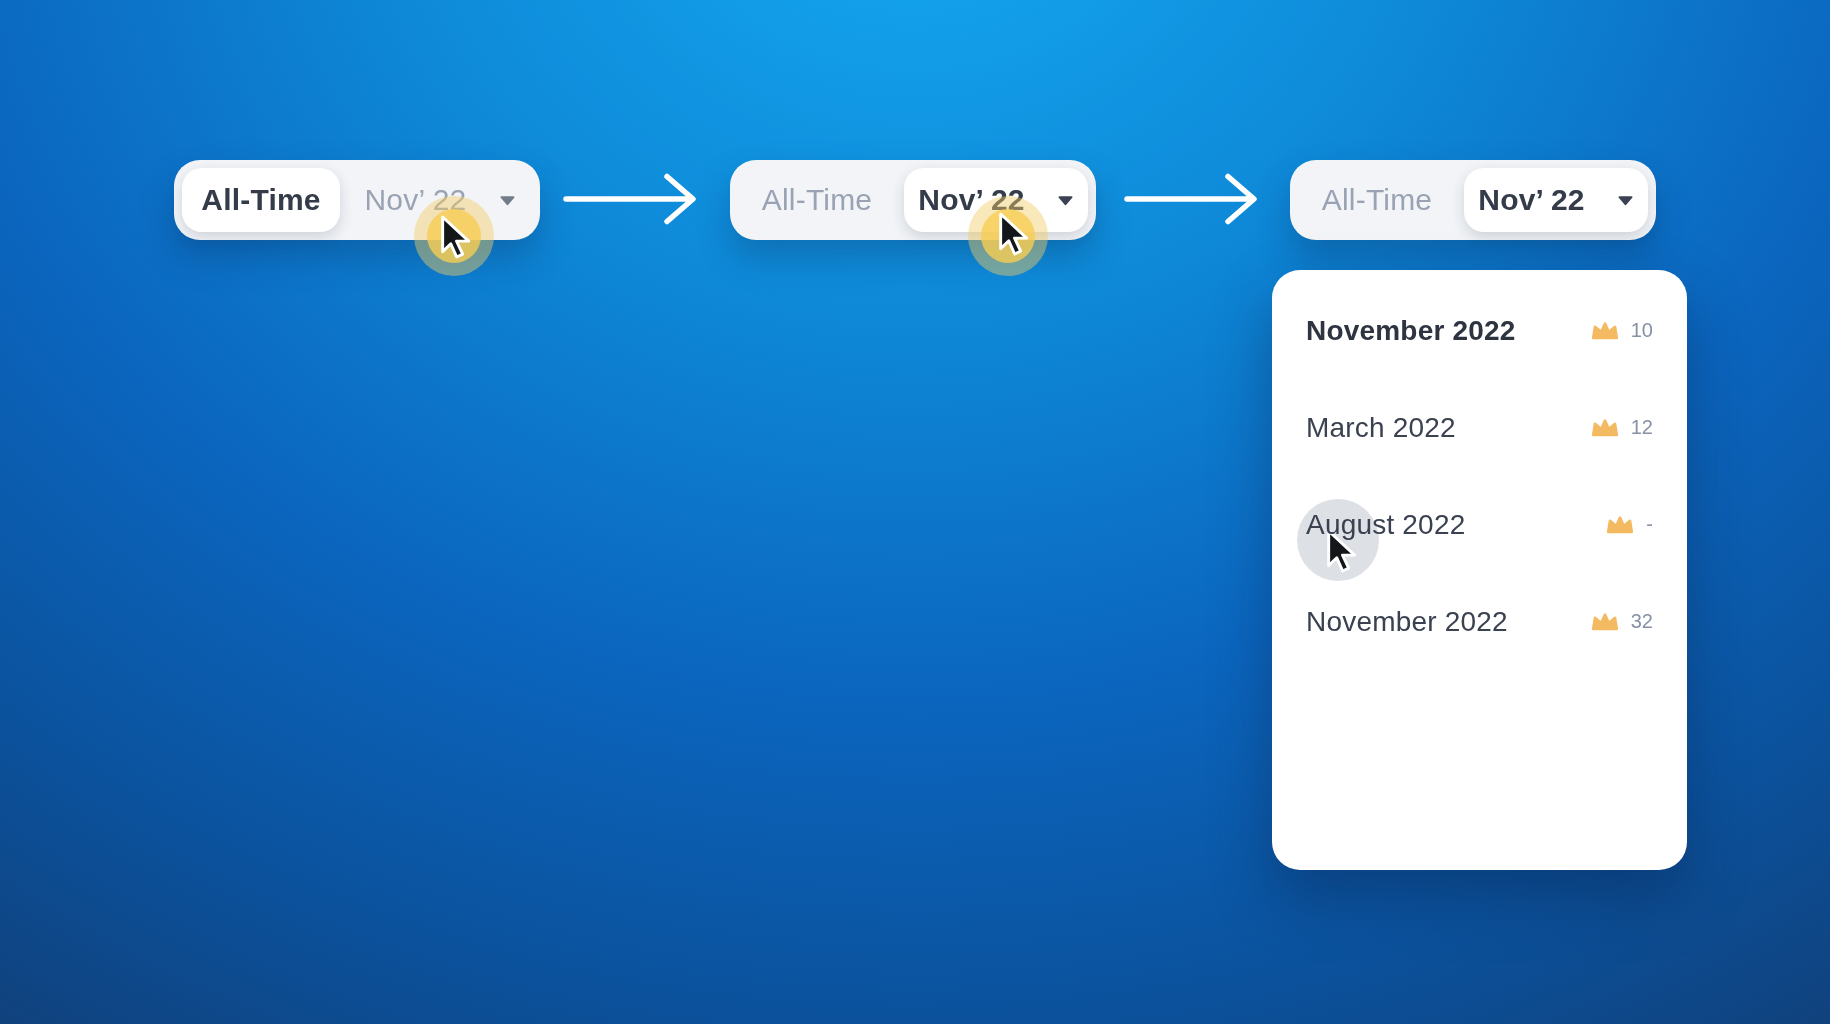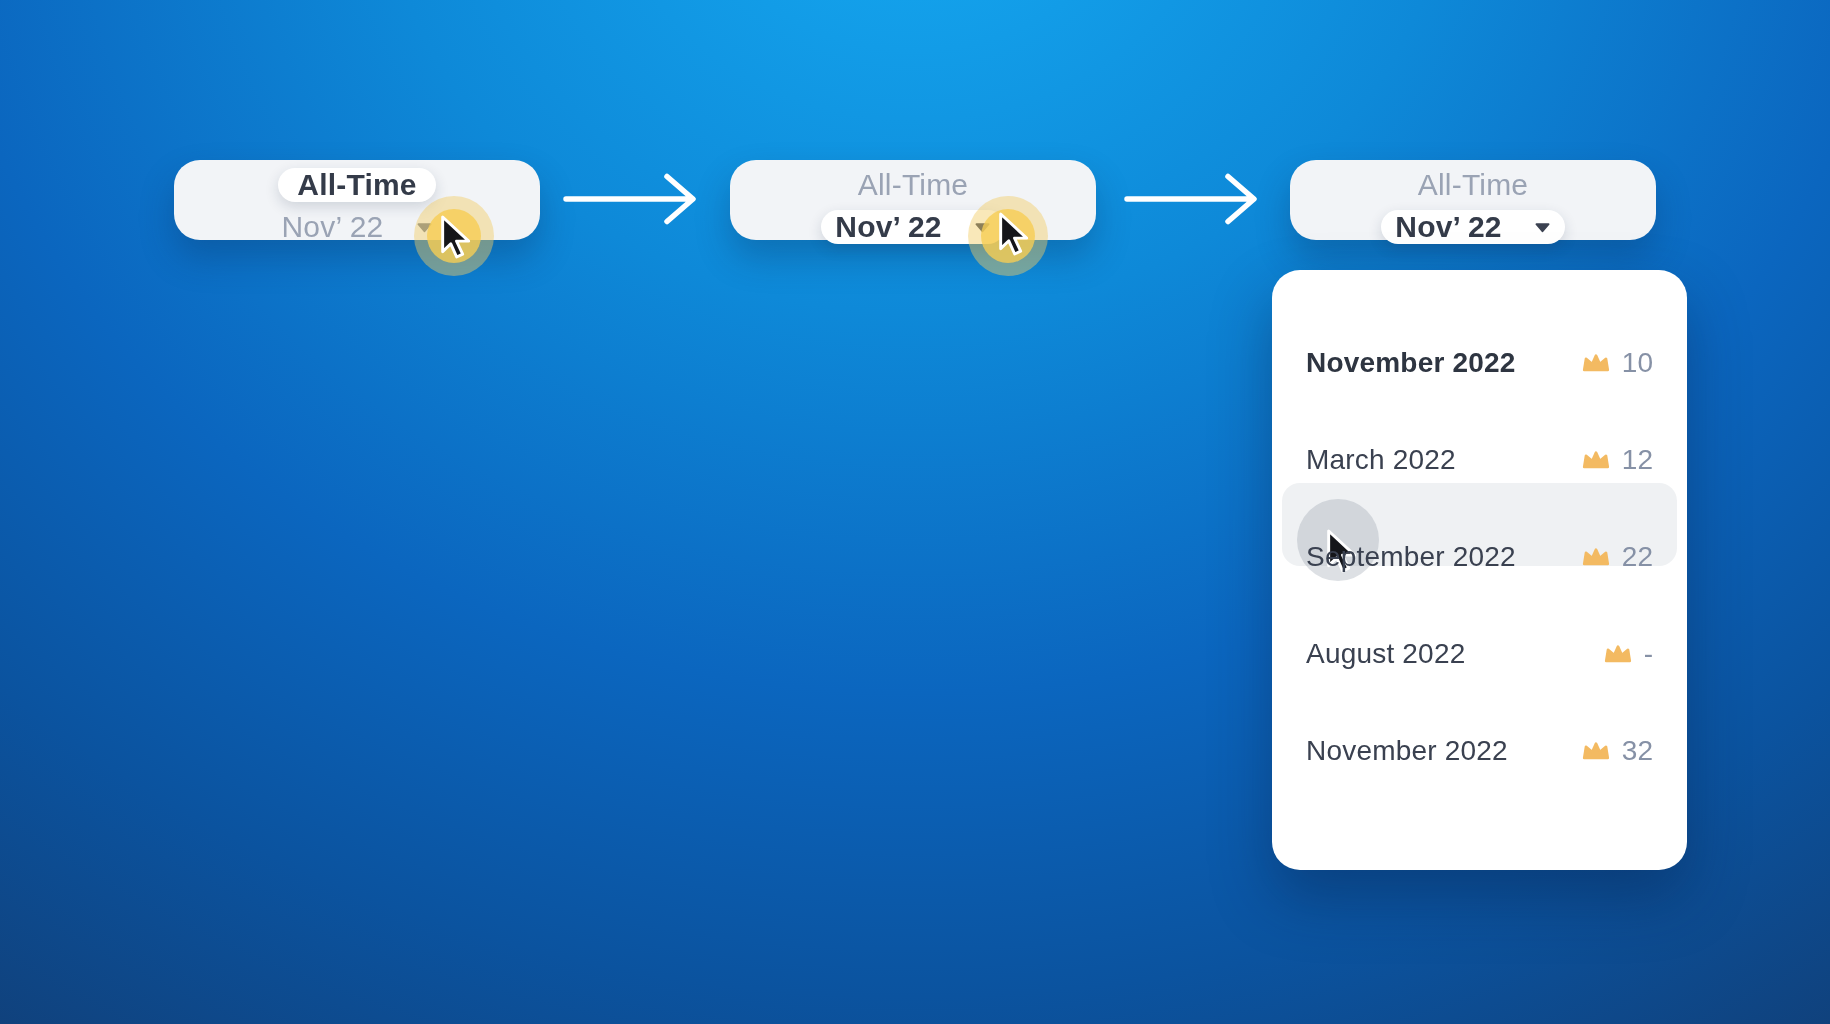--- a/index.html
+++ b/index.html
@@ -12,21 +12,21 @@
     position: relative; width: 1830px; height: 1024px;
     background: radial-gradient(1780px 1520px ellipse at 50% -14%,
       #15aaf2 0%, #0e89d8 30%, #0b66bf 55%, #0b539f 75%, #123a6e 100%);
   }
 
   
   .toggle {
     position: absolute; width: 366px; height: 80px; box-sizing: border-box;
     background: #f2f4f7; border-radius: 26px;
     box-shadow: 0 18px 34px rgba(9, 38, 84, 0.28);
-    display: flex; align-items: center; gap: 8px; padding: 8px; flex-direction: column;
+    display: flex; align-items: center; gap: 8px; padding: 8px;
   }
   .seg {
     height: 64px; display: flex; align-items: center; justify-content: center;
     gap: 10px; border-radius: 20px; font-size: 30px; color: #9aa3b4;
     letter-spacing: 0.2px; cursor: default;
   }
   .seg-left  { width: 158px; }
   .seg-right { width: 184px; gap: 32px; }
   .seg.pill {
     background: #ffffff; color: #343b49; font-weight: 700;
@@ -46,33 +46,33 @@
   .cursor { position: absolute; }
 
   
   .panel {
     position: absolute; left: 1272px; top: 270px; width: 415px; height: 600px;
     box-sizing: border-box; background: #ffffff; border-radius: 28px;
     box-shadow: 0 28px 60px rgba(7, 28, 66, 0.38);
     padding: 12px 10px;
   }
   .row {
-    position: relative; height: 97px; display: flex; align-items: flex-end;
+    position: relative; height: 97px; display: flex; align-items: center;
     justify-content: space-between; padding: 0 24px; border-radius: 18px;
     cursor: default;
   }
   .row.hovered::before {
     content: ""; position: absolute; left: 0; right: 0; top: 7px; bottom: 7px;
     background: #eff1f3; border-radius: 18px; z-index: 0;
   }
   .row > * { position: relative; z-index: 1; }
   .month-label { font-size: 28px; color: #3a4150; letter-spacing: 0.2px; }
   .row.selected .month-label { font-weight: 700; color: #2e3541; }
   .value-group { display: flex; align-items: center; gap: 11px; }
-  .value-num { font-size: 28px; color: #8691a6; font-weight: 500; }
+  .value-num { font-size: 20px; color: #8691a6; font-weight: 500; }
   .crown { display: flex; align-items: center; }
 </style>
 </head>
 <body>
 
 <div class="stage">
 
   <div class="toggle" style="left:174px; top:160px;">
     <div class="seg seg-left pill">
       <span>All-Time</span>
@@ -142,31 +142,20 @@
       <span class="value-group">
         <span class="crown">
           <svg width="30" height="22" viewBox="0 0 30 22">
               <path d="M3.2 18 L5 6.8 L11.3 11.9 L15 3.6 L18.7 11.9 L25 6.8 L26.8 18 Z" fill="#f3ba62" stroke="#f3ba62" stroke-width="2.6" stroke-linejoin="round"></path>
             </svg>
         </span>
         <span class="value-num">12</span>
       </span>
     </div>
 
-    <div class="row hovered">
-      <span class="month-label">September 2022</span>
-      <span class="value-group">
-        <span class="crown">
-          <svg width="30" height="22" viewBox="0 0 30 22">
-              <path d="M3.2 18 L5 6.8 L11.3 11.9 L15 3.6 L18.7 11.9 L25 6.8 L26.8 18 Z" fill="#f3ba62" stroke="#f3ba62" stroke-width="2.6" stroke-linejoin="round"></path>
-            </svg>
-        </span>
-        <span class="value-num">22</span>
-      </span>
-    </div>
 
     <div class="row">
       <span class="month-label">August 2022</span>
       <span class="value-group">
         <span class="crown">
           <svg width="30" height="22" viewBox="0 0 30 22">
               <path d="M3.2 18 L5 6.8 L11.3 11.9 L15 3.6 L18.7 11.9 L25 6.8 L26.8 18 Z" fill="#f3ba62" stroke="#f3ba62" stroke-width="2.6" stroke-linejoin="round"></path>
             </svg>
         </span>
         <span class="value-num">-</span>

